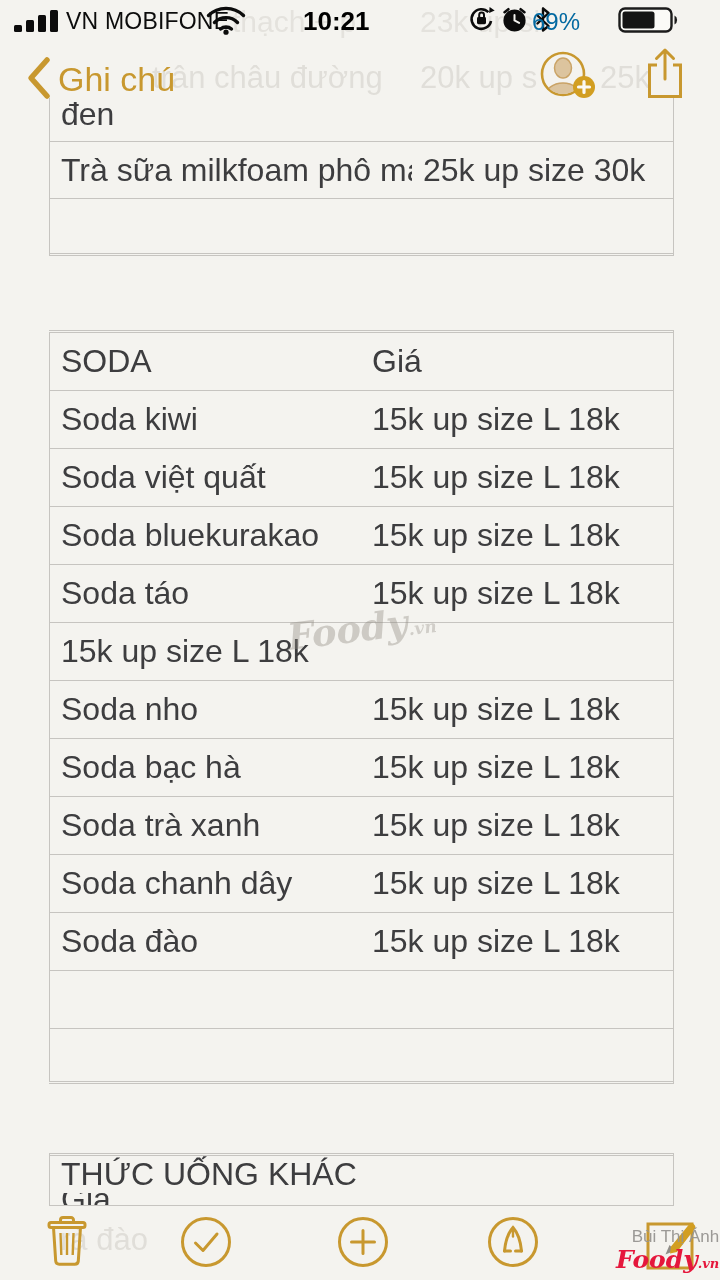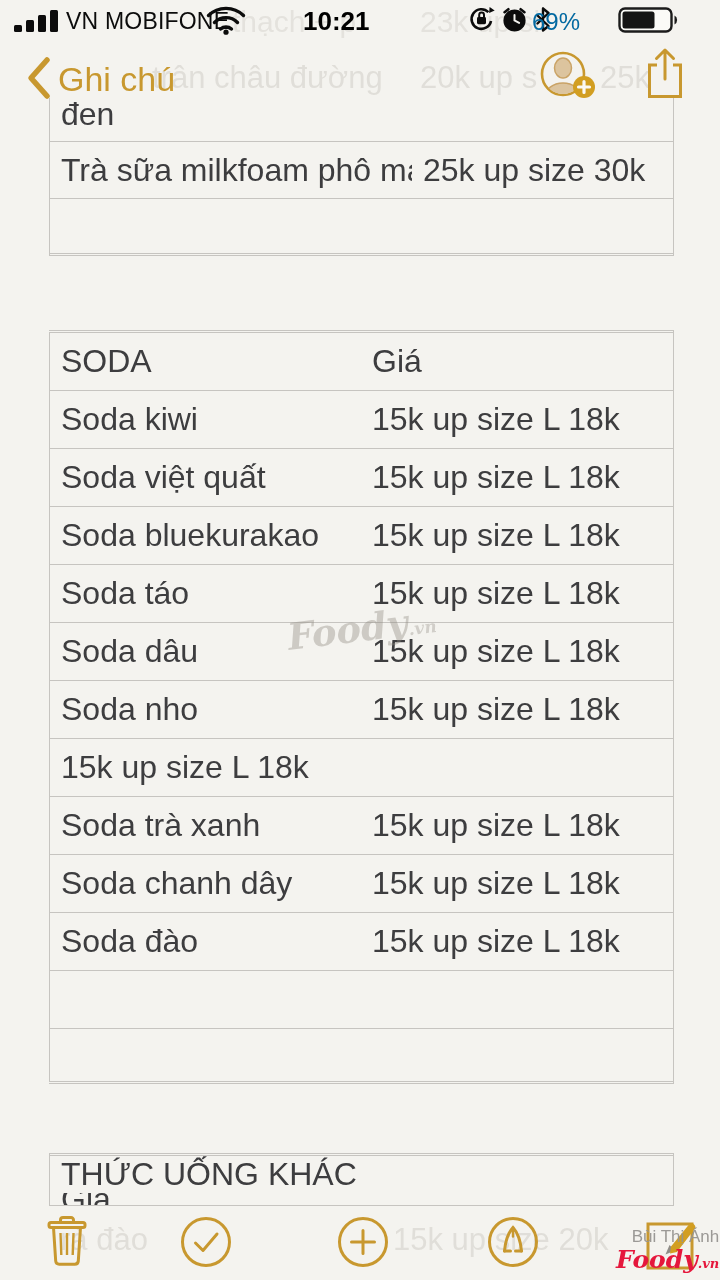--- a/index.html
+++ b/index.html
@@ -55,21 +55,20 @@
 <body>
 
 <div class="phone">
 
   <div class="ghost ghost-s" style="left:232px;top:5px;">thạch + p</div>
   <div class="ghost ghost-s" style="left:420px;top:5px;">23k up si</div>
   <div class="ghost" style="left:152px;top:60px;">trân châu đường</div>
   <div class="ghost" style="left:420px;top:60px;">20k up s</div>
   <div class="ghost" style="left:600px;top:60px;">25k</div>
   <div class="ghost" style="left:60px;top:1222px;">rà đào</div>
-  <div class="ghost" style="left:393px;top:1222px;">15k up size 20k</div>
 
   <div class="status-bar">
     <span class="sb-abs" style="left:14px;top:10px;">
       <svg width="48" height="24" viewBox="0 0 48 24">
           <g fill="#0c0c0c">
         <rect x="0" y="15" width="8" height="7" rx="1.5"></rect>
             <rect x="12" y="10" width="8" height="12" rx="1.5"></rect>
         <rect x="24" y="5" width="8" height="17" rx="1.5"></rect>
             <rect x="36" y="0" width="8" height="22" rx="1.5"></rect>
       </g>
@@ -184,28 +183,28 @@
     </div>
     <div class="trow">
       <div class="cell c1">Soda bluekurakao</div>
       <div class="cell c2">15k up size L 18k</div>
     </div>
     <div class="trow">
       <div class="cell c1">Soda táo</div>
       <div class="cell c2">15k up size L 18k</div>
     </div>
     <div class="trow">
-      <div class="cell c1">Soda dâu</div>
       <div class="cell c2">15k up size L 18k</div>
     </div>
     <div class="trow">
       <div class="cell c1">Soda nho</div>
       <div class="cell c2">15k up size L 18k</div>
     </div>
     <div class="trow">
+      <div class="cell c1">Soda bạc hà</div>
       <div class="cell c2">15k up size L 18k</div>
     </div>
     <div class="trow">
       <div class="cell c1">Soda trà xanh</div>
       <div class="cell c2">15k up size L 18k</div>
     </div>
     <div class="trow">
       <div class="cell c1">Soda chanh dây</div>
       <div class="cell c2">15k up size L 18k</div>
     </div>

